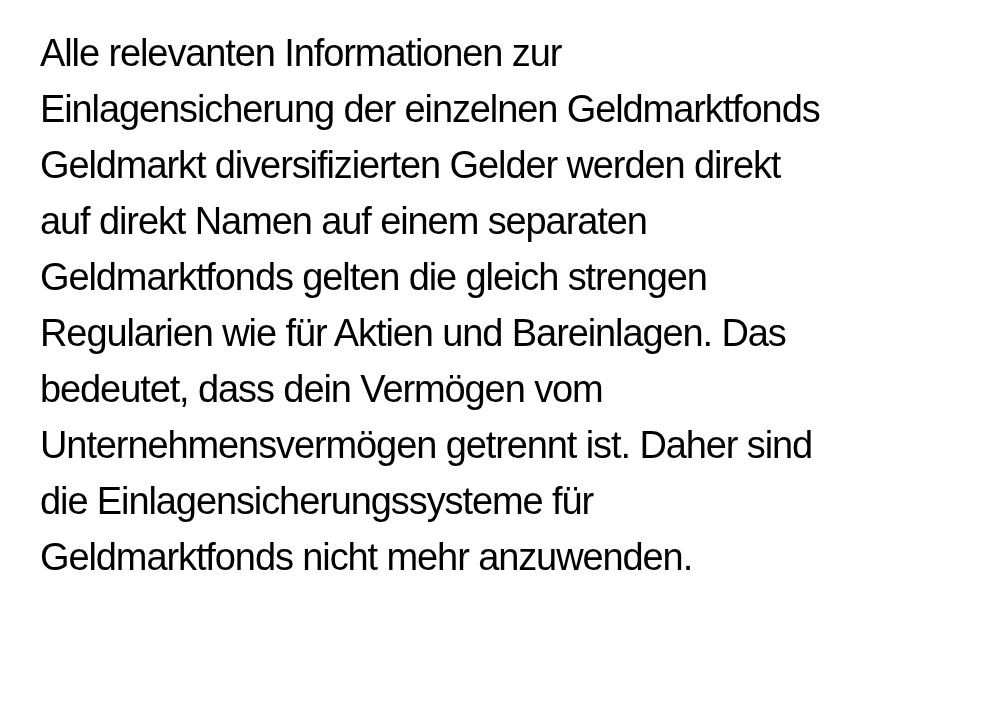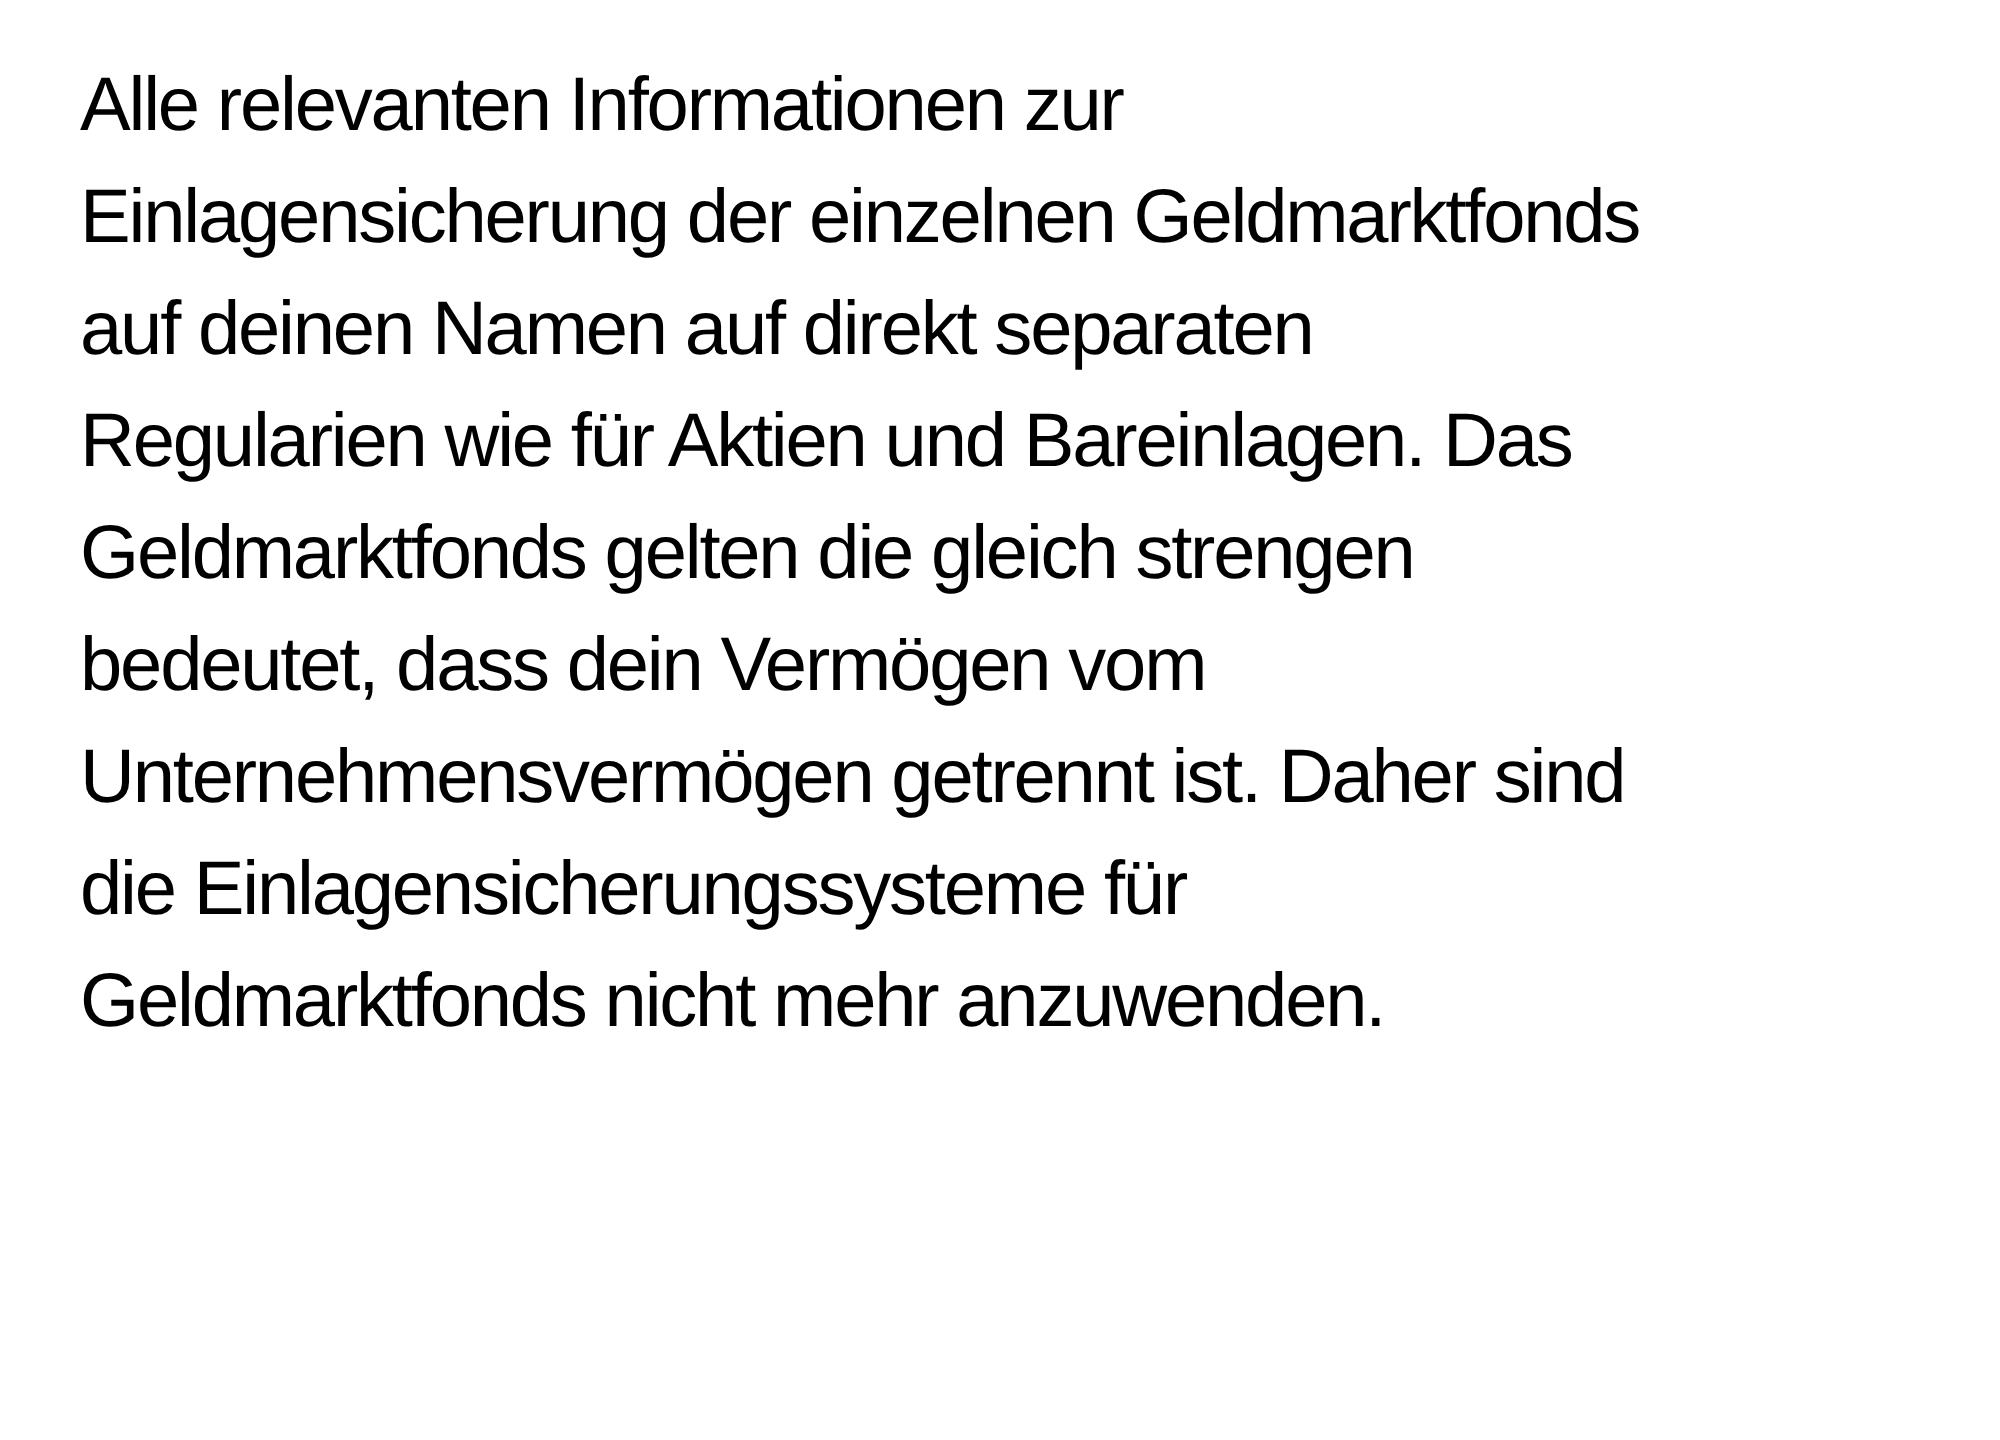--- a/index.html
+++ b/index.html
@@ -27,21 +27,22 @@
     white-space: nowrap;
   }
 </style>
 </head>
 <body>
 
 <div class="page">
   <div class="paragraph">
     <div class="text-line">Alle relevanten Informationen zur</div>
     <div class="text-line">Einlagensicherung der einzelnen Geldmarktfonds</div>
-    <div class="text-line">auf deinen Namen auf direkt separaten</div>
+    <div class="text-line">Geldmarkt diversifizierten Gelder werden direkt</div>
+    <div class="text-line">auf direkt Namen auf einem separaten</div>
+    <div class="text-line">Geldmarktfonds gelten die gleich strengen</div>
     <div class="text-line">Regularien wie für Aktien und Bareinlagen. Das</div>
-    <div class="text-line">Geldmarktfonds gelten die gleich strengen</div>
     <div class="text-line">bedeutet, dass dein Vermögen vom</div>
     <div class="text-line">Unternehmensvermögen getrennt ist. Daher sind</div>
     <div class="text-line">die Einlagensicherungssysteme für</div>
     <div class="text-line">Geldmarktfonds nicht mehr anzuwenden.</div>
   </div>
 </div>
 
 </body></html>

